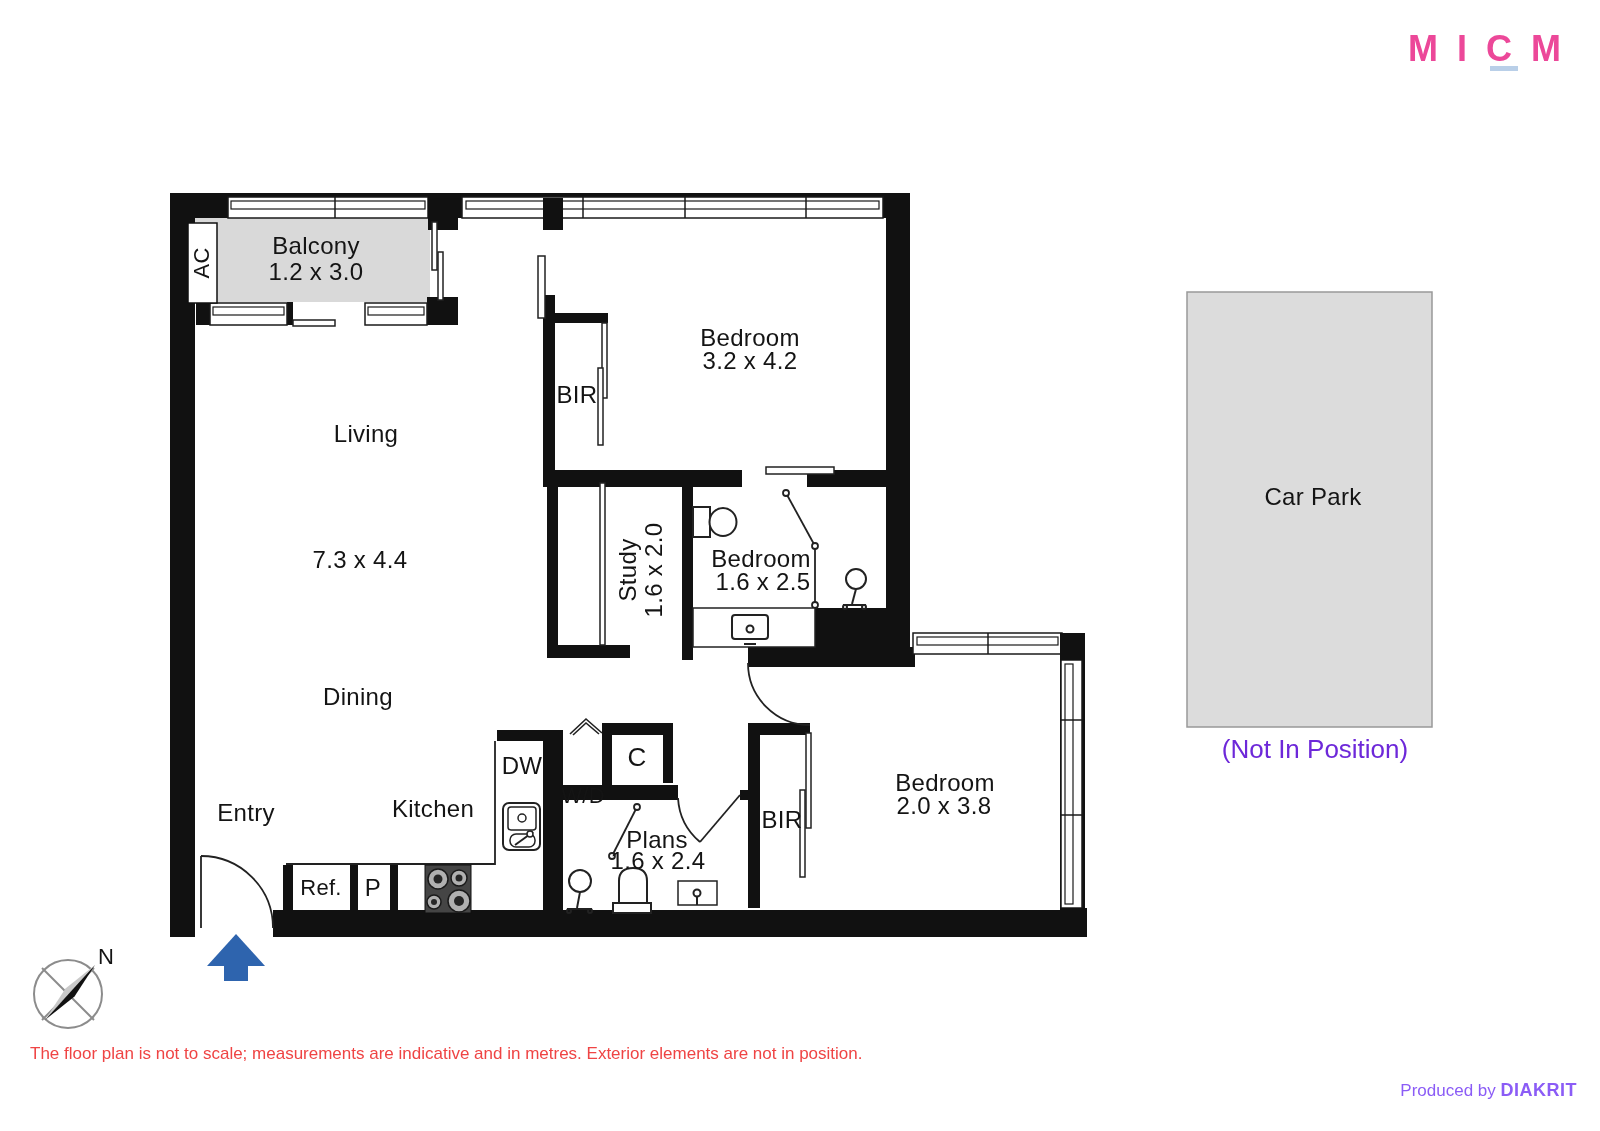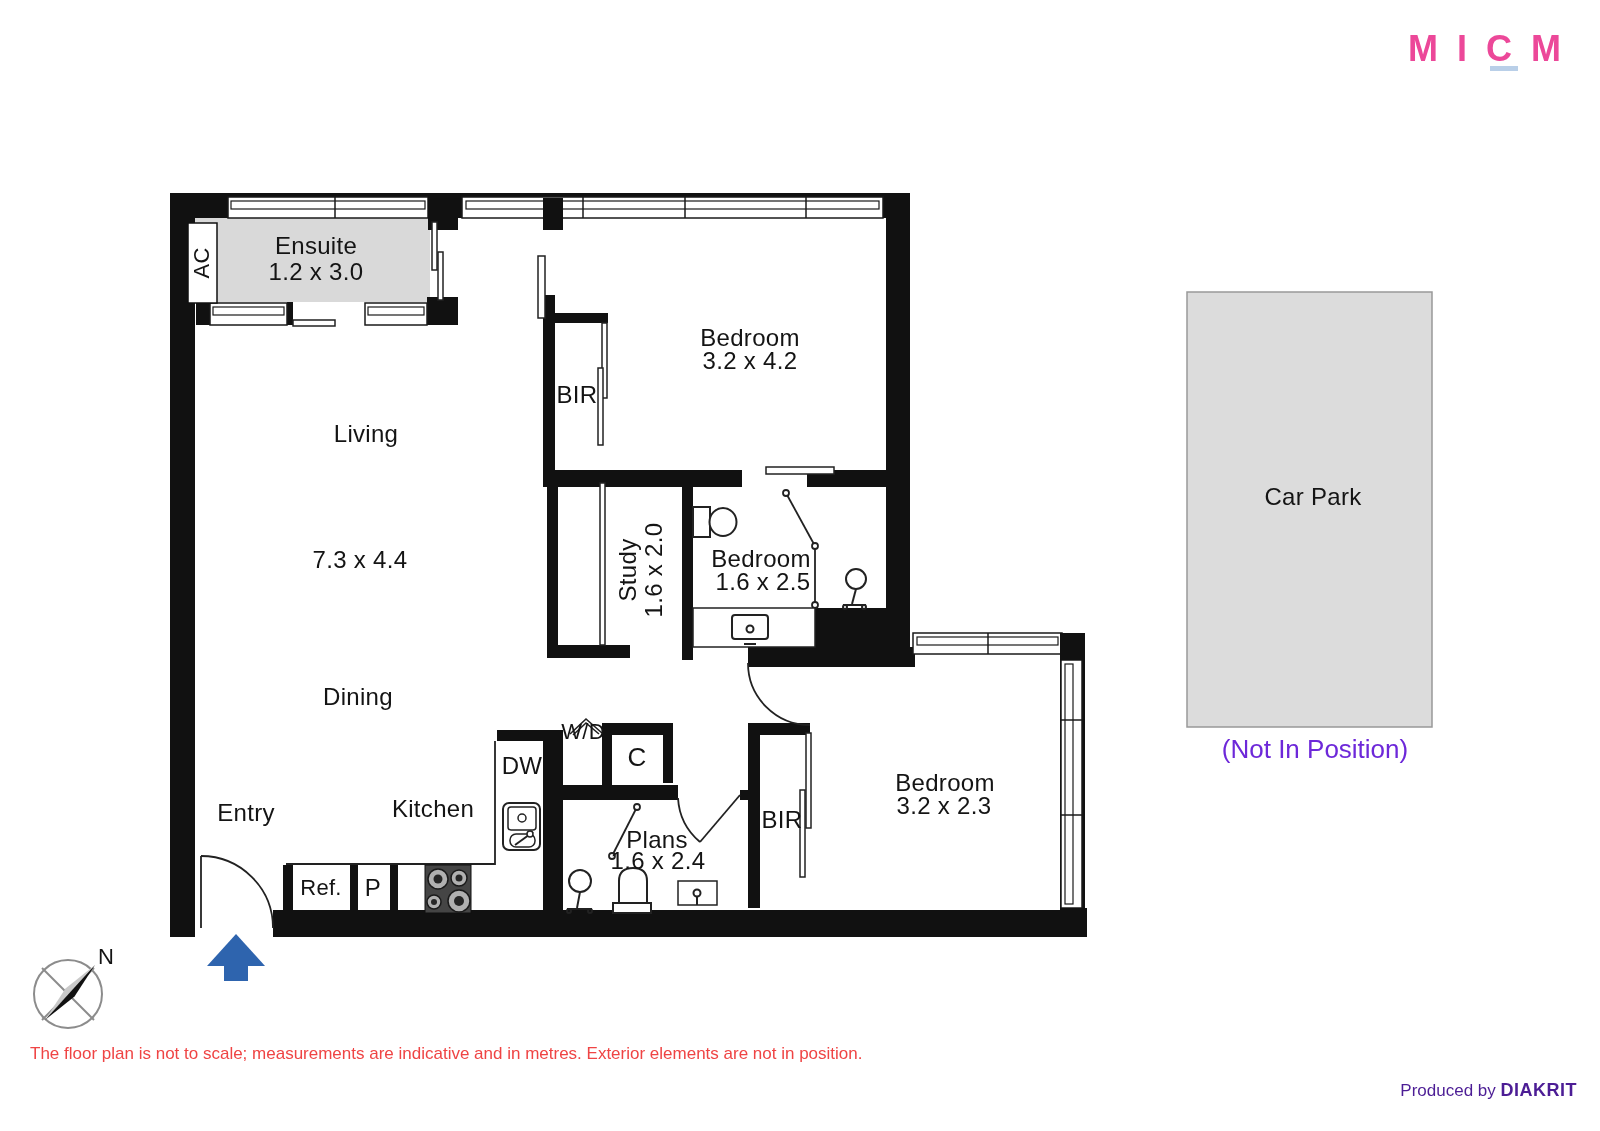--- a/index.html
+++ b/index.html
@@ -21,21 +21,21 @@
   #logo{
     position:absolute;left:1408px;top:28px;font-size:36px;font-weight:700;
     letter-spacing:19px;color:#ec4899;
   }
   #logo-underline{position:absolute;left:1490px;top:66px;width:28px;height:5px;background:#b9cfe8;}
   #carpark-note{position:absolute;transform:translate(-50%,-50%);font-size:26px;color:#6d28d9;white-space:nowrap;}
   #disclaimer{
     position:absolute;left:30px;top:1042px;font-size:17px;line-height:23px;color:#ef4444;
   }
   #produced{
-    position:absolute;right:23px;top:1080px;font-size:17px;color:#4c1d95;
+    position:absolute;right:23px;top:1080px;font-size:17px;color:#8b5cf6;
   }
   #produced .brand{font-weight:700;font-size:18px;letter-spacing:.5px;}
 </style>
 </head>
 <body>
 
 <div id="canvas">
 
   <svg id="plan-svg" width="1600" height="1131" viewBox="0 0 1600 1131">
 
@@ -223,21 +223,21 @@
       <polygon points="95,965 45,1020 65.5,988.5" fill="#c9c9c9"></polygon>
       <polygon points="95,965 45,1020 74.5,996.5" fill="#111111"></polygon>
     </g>
 
     <g fill="#2e64ae">
       <polygon points="207,966 265,966 236,934"></polygon>
       <rect x="224" y="966" width="24" height="15"></rect>
     </g>
   </svg>
 
-  <div class="lbl" style="left:316px;top:246px">Ensuite</div>
+  <div class="lbl" style="left:316px;top:246px">Balcony</div>
   <div class="lbl" style="left:316px;top:272px">1.2 x 3.0</div>
   <div class="lbl rot small" style="left:202px;top:263px">AC</div>
 
   <div class="lbl" style="left:366px;top:434px">Living</div>
   <div class="lbl" style="left:360px;top:560px">7.3 x 4.4</div>
   <div class="lbl" style="left:358px;top:697px">Dining</div>
   <div class="lbl" style="left:246px;top:813px">Entry</div>
   <div class="lbl" style="left:433px;top:809px">Kitchen</div>
 
   <div class="lbl" style="left:750px;top:338px">Bedroom</div>
@@ -246,28 +246,28 @@
 
   <div class="lbl rot" style="left:641px;top:570px">
     <span>Study</span>
     <span class="l2">1.6 x 2.0</span>
   </div>
 
   <div class="lbl" style="left:761px;top:559px">Bedroom</div>
   <div class="lbl" style="left:763px;top:582px">1.6 x 2.5</div>
 
   <div class="lbl" style="left:945px;top:783px">Bedroom</div>
-  <div class="lbl" style="left:944px;top:806px">3.2 x 2.3</div>
+  <div class="lbl" style="left:944px;top:806px">2.0 x 3.8</div>
   <div class="lbl" style="left:782px;top:820px">BIR</div>
 
   <div class="lbl" style="left:657px;top:840px">Plans</div>
   <div class="lbl" style="left:658px;top:861px">1.6 x 2.4</div>
 
   <div class="lbl" style="left:522px;top:766px">DW</div>
-  <div class="lbl small" style="left:583px;top:732px">W/D</div>
+  <div class="lbl small" style="left:583px;top:796px">W/D</div>
   <div class="lbl big" style="left:637px;top:757px">C</div>
   <div class="lbl small" style="left:321px;top:888px">Ref.</div>
   <div class="lbl" style="left:373px;top:888px">P</div>
 
   <div class="lbl" style="left:1313px;top:497px">Car Park</div>
   <div id="carpark-note" style="left:1315px;top:749px">(Not In Position)</div>
 
   <div class="lbl small" style="left:106px;top:957px">N</div>
 
   <div id="logo">MICM</div>

